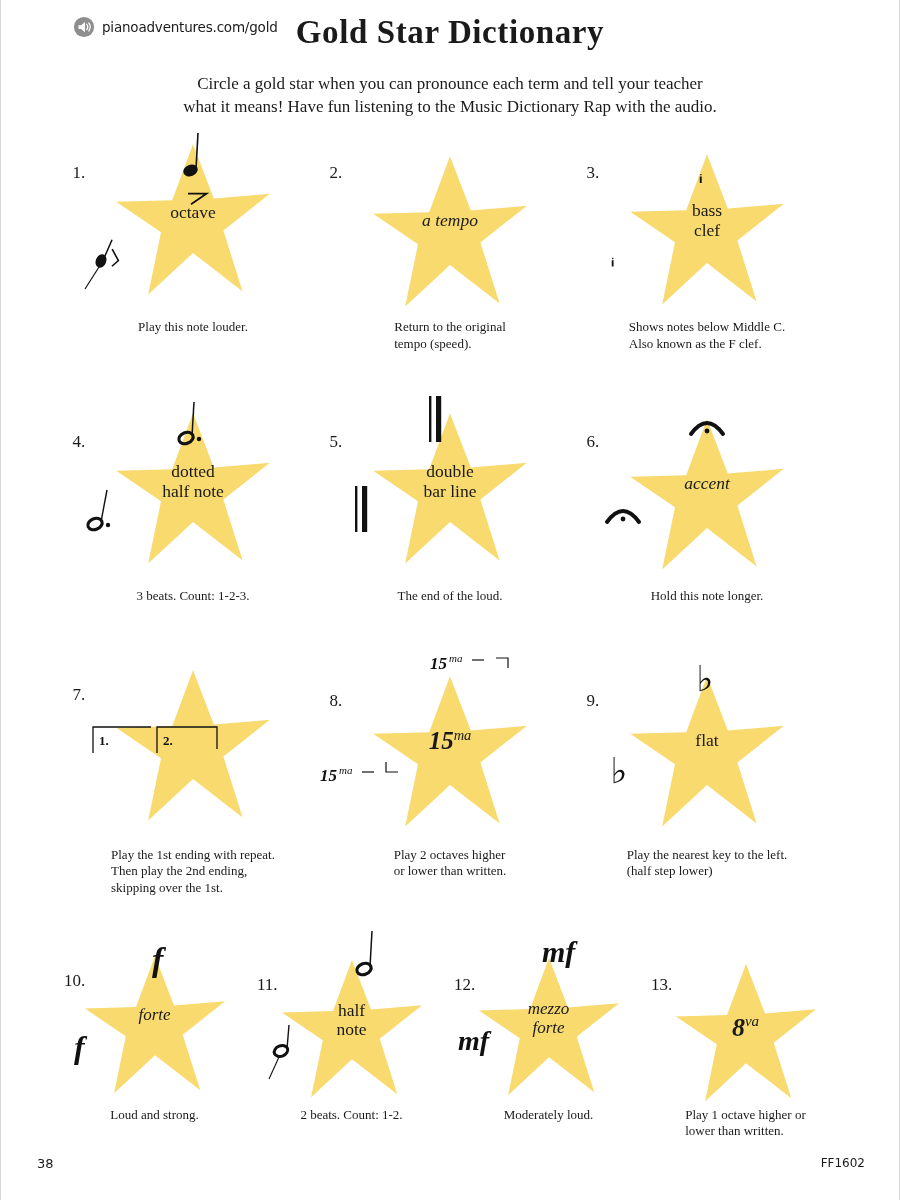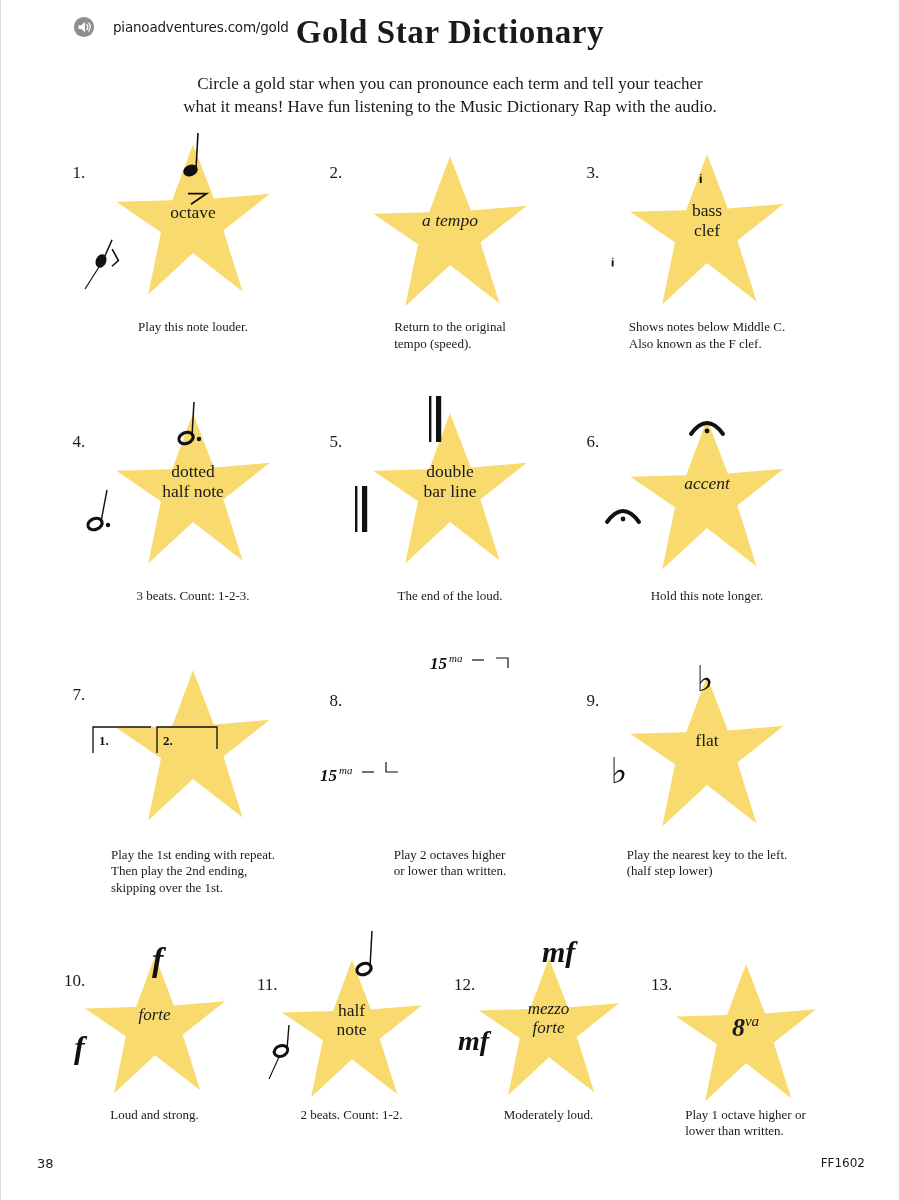--- a/index.html
+++ b/index.html
@@ -21,21 +21,21 @@
   }
 
   
   .header {
     position: relative;
     height: 62px;
   }
   .brand {
     position: absolute;
     left: 72px; top: 16px;
-    display: flex; align-items: center; gap: 18px;
+    display: flex; align-items: center; gap: 7px;
   }
   .speaker-ic { width: 22px; height: 22px; display: block; }
   .brand-url {
     font-family: "DejaVu Sans", sans-serif;
     font-size: 13.5px;
     letter-spacing: -0.2px;
     color: #1a1a1a;
     white-space: nowrap;
   }
   .title {
@@ -366,20 +366,28 @@
         <div class="caption" style="margin-top:8px;">
           <div>Play the 1st ending with repeat.</div>
           <div>Then play the 2nd ending,</div>
           <div>skipping over the 1st.</div>
         </div>
       </div>
 
       <div class="entry">
         <div class="star-area" style="height:172px;">
           <span class="num" style="left:8px; top:24px;">8.</span>
+          <div class="star-wrap" style="width:160px;height:160px;margin-top:6px;">
+            <svg class="star-svg" viewBox="0 0 100 100" width="160" height="160">
+              <polygon class="star-poly" points="50,2 63,36 98,33 69,56 81,94 50,70 22,96 30,57 2,38 37,37"></polygon>
+            </svg>
+            <div class="star-label" style="top:54px; font-size:25px;">
+              <span class="g-text">15</span><span class="sup">ma</span>
+            </div>
+          </div>
           <span class="glyph" style="left:108px; top:-18px;">
             <svg width="92" height="30" viewBox="0 0 92 30">
               <text x="0" y="20" font-family="Liberation Serif, serif" font-size="17" font-style="italic" font-weight="bold" fill="#111">15</text>
               <text x="19" y="13" font-family="Liberation Serif, serif" font-size="11" font-style="italic" fill="#111">ma</text>
               <line x1="42" y1="11" x2="54" y2="11" stroke="#111" stroke-width="1.2"></line>
               <path d="M66 9 L78 9 L78 19" fill="none" stroke="#111" stroke-width="1.2"></path>
             </svg>
           </span>
           <span class="glyph" style="left:-2px; top:94px;">
             <svg width="92" height="30" viewBox="0 0 92 30">

